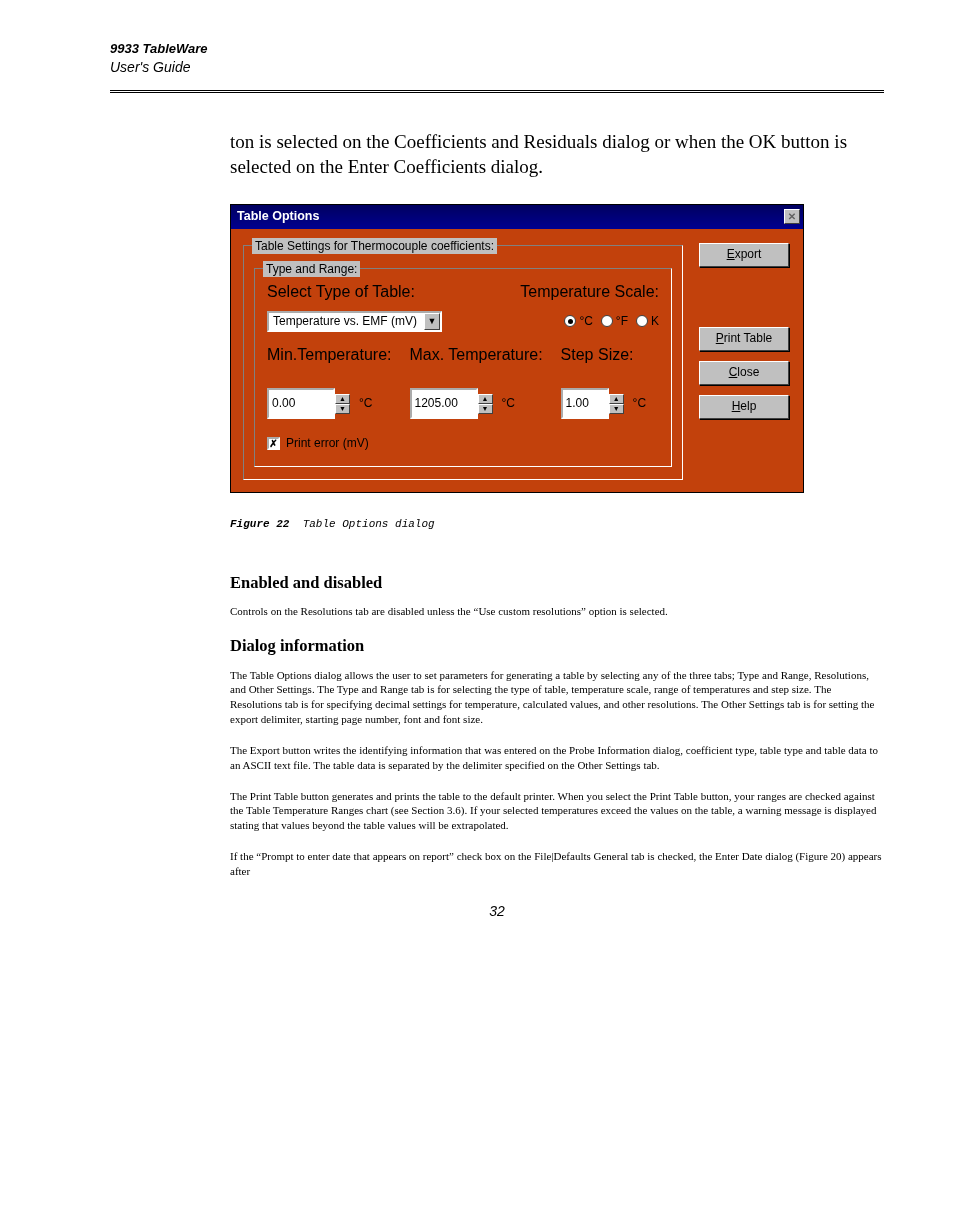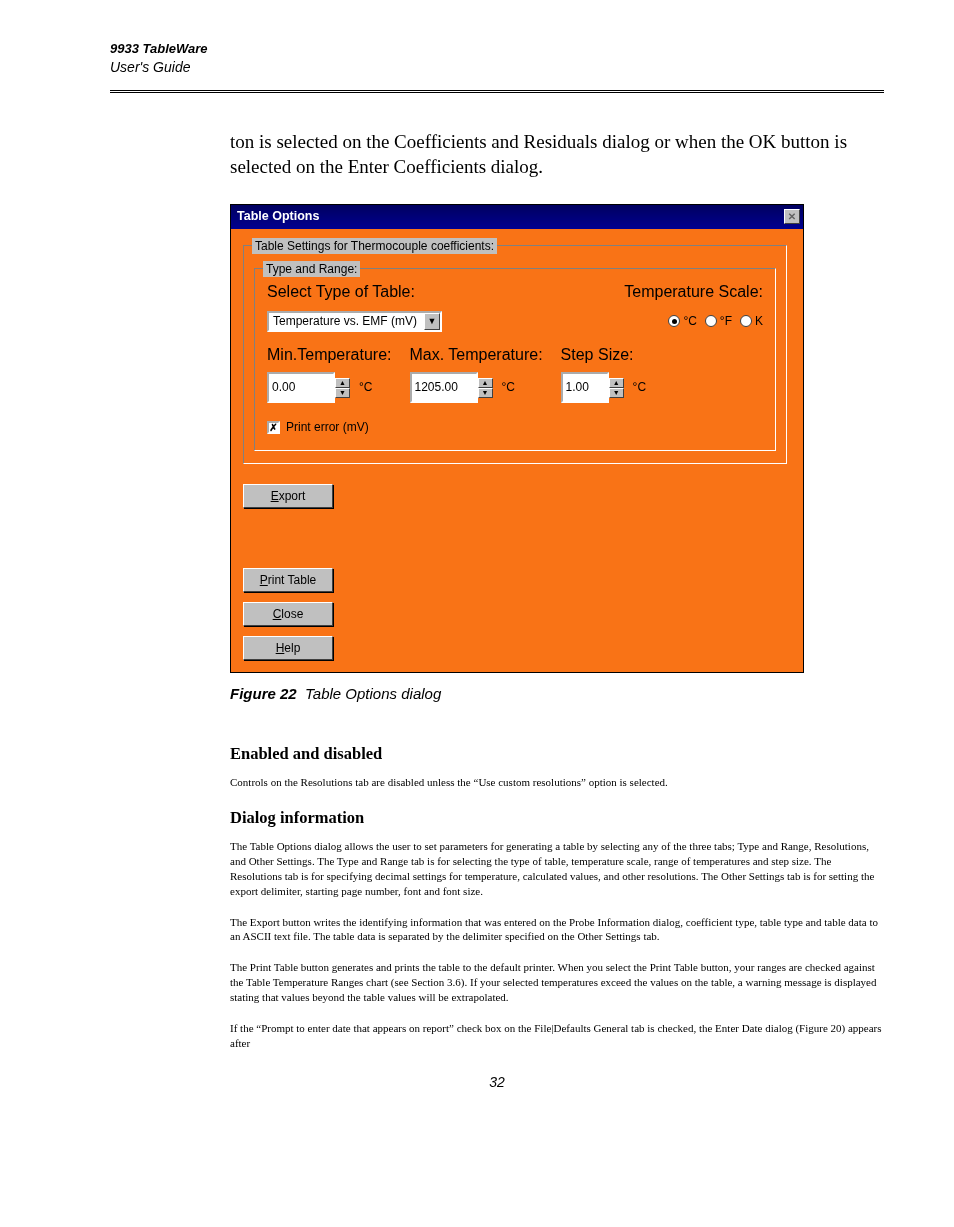--- a/index.html
+++ b/index.html
@@ -27,21 +27,21 @@
   }
   .hr1 { border: none; border-top: 1.5px solid #000; margin-bottom: 1px; }
   .hr2 { border: none; border-top: 0.75px solid #000; margin-bottom: 36px; }
   .lead-para { margin: 0 0 24px 120px; font-size: 19px; line-height: 1.35; }
 
   
   .dialog-wrap { margin: 0 0 8px 120px; }
   .dialog {
     width: 574px;
     border: 1px solid #000;
-    background: #f97316;
+    background: #c2410c;
     font-family: Arial, Helvetica, sans-serif;
     font-size: 12px;
   }
   .titlebar {
     background: linear-gradient(#000060,#000090);
     color: #fff;
     font-weight: bold;
     padding: 3px 3px 3px 6px;
     display: flex;
     justify-content: space-between;
@@ -51,21 +51,21 @@
   .titlebar-x {
     width: 16px; height: 15px;
     background: #c0c0c0;
     border: 1px solid #fff;
     border-right-color:#404040;
     border-bottom-color:#404040;
     color:#606060;
     font-size:10px; line-height:13px; text-align:center;
     font-weight:bold;
   }
-  .dlg-body { padding: 10px 16px 12px 12px; display:flex; gap:16px;flex-direction:column; }
+  .dlg-body { padding: 10px 8px 12px 12px; display:flex; gap:16px; }
   .left-col { flex: 1; }
   .right-col { width: 96px; display:flex; flex-direction:column; gap:60px; align-items:flex-start; padding-top:4px;}
   .group-outer {
     border: 1px solid #808080;
     border-right-color:#fff;
     border-bottom-color:#fff;
     padding: 8px 10px 12px 10px;
     position: relative;
     margin-top:6px;
   }
@@ -125,21 +125,21 @@
   .radios { display:flex; gap:8px; font-size:12px;}
   .radio { display:flex; align-items:center; gap:3px;}
   .radio-dot {
     width:12px; height:12px; border-radius:50%;
     border:1px solid #404040;
     background:#fff;
     display:flex; align-items:center; justify-content:center;
   }
   .radio-dot .inner { width:5px; height:5px; border-radius:50%; background:#000;}
   .col3 { display:flex; gap:18px; margin-top:12px;}
-  .colitem { display:flex; flex-direction:column; gap:0; font-size:12px;}
+  .colitem { display:flex; flex-direction:column; gap:16px; font-size:12px;}
   .spin {
     display:flex; align-items:center;
   }
   .spin-input {
     border:2px inset #fff; background:#fff;
     height:31px; width:68px;
     padding:0 3px; font-size:12px;
     display:flex; align-items:center;
   }
   .spin-btns { display:flex; flex-direction:column; }
@@ -165,23 +165,23 @@
     border:1px solid #fff;
     border-right-color:#404040;
     border-bottom-color:#404040;
     font-size:12px;
     display:flex; align-items:center; justify-content:center;
     box-shadow: 1px 1px 0 #000;
   }
   .btn-underline { text-decoration: underline; }
 
   .fig-caption {
-    margin: 10px 0 38px 120px;
-    font-family: Liberation Sans, sans-serif;
-    font-size: 15px;
+    margin: 24px 0 38px 120px;
+    font-family: Liberation Mono, monospace;
+    font-size: 11px;
   }
   .fig-caption .b { font-weight:bold; font-style:italic; }
   .fig-caption .i { font-style:italic; }
 
   .h3 { margin: 0 0 10px 120px; font-weight:bold; font-size:16.5px; }
   .para { margin: 0 0 16px 120px; font-size: 11px; line-height:1.35; }
 
   .page-num {
     font-family: Arial, Helvetica, sans-serif;
     font-style: italic;

